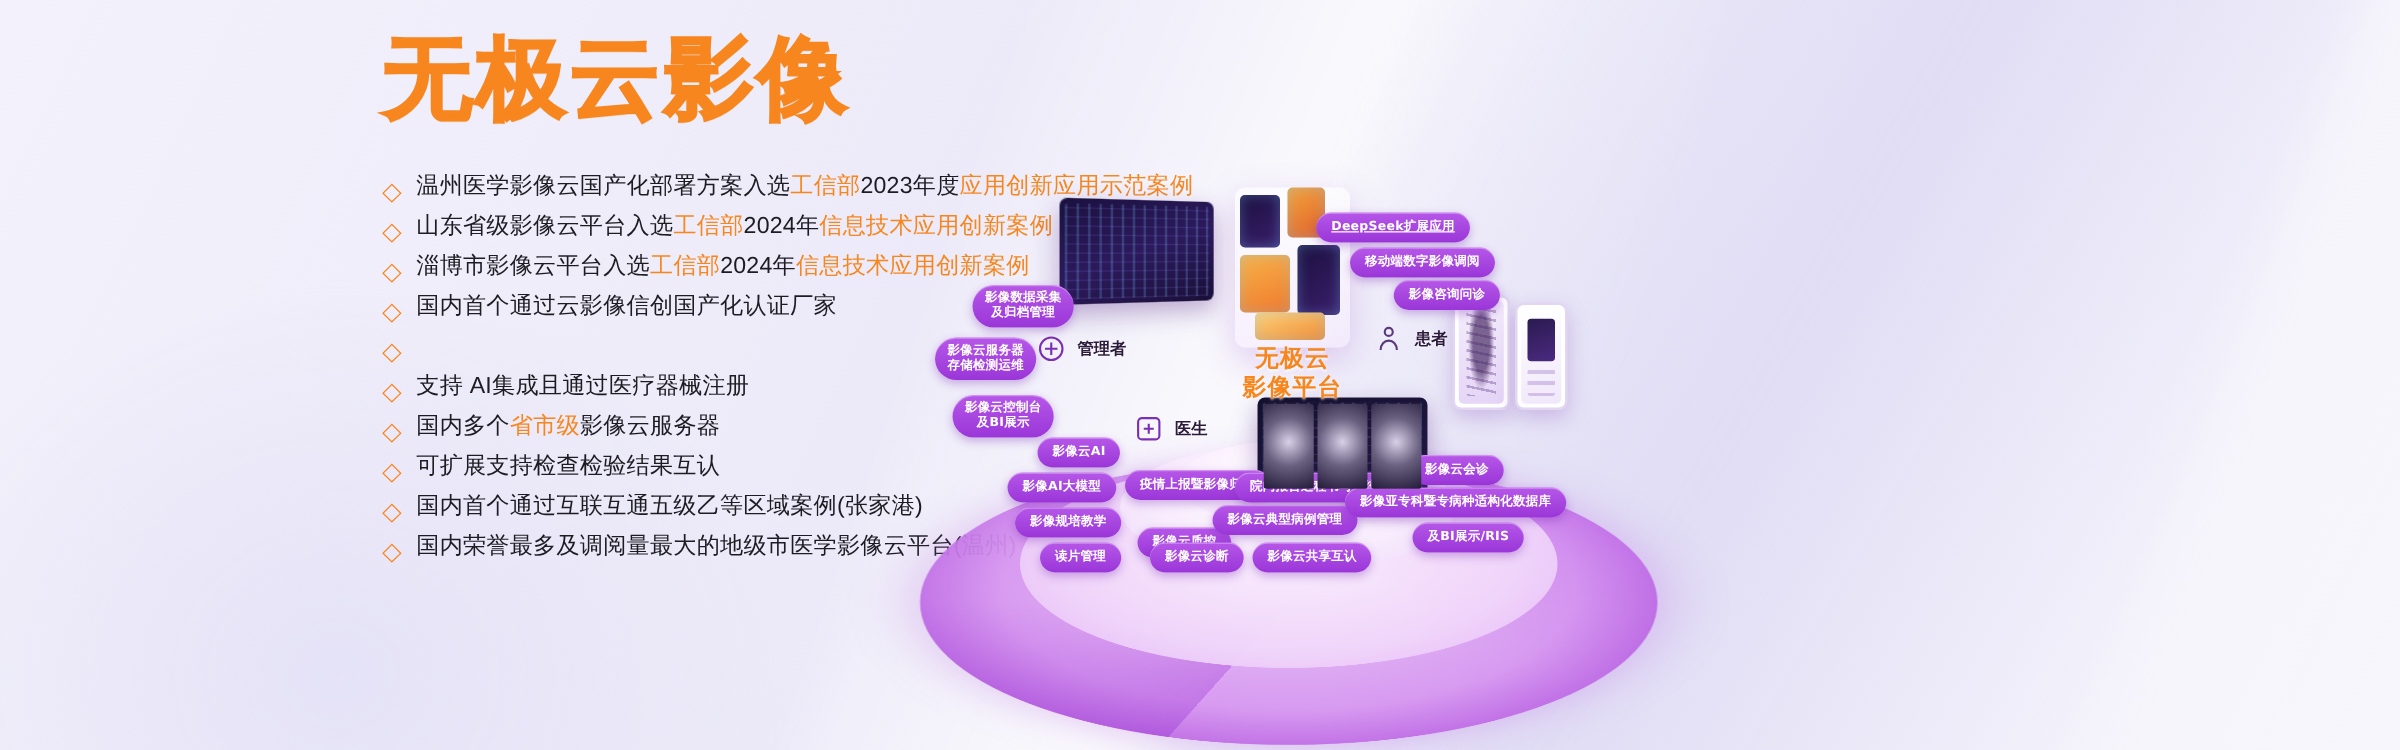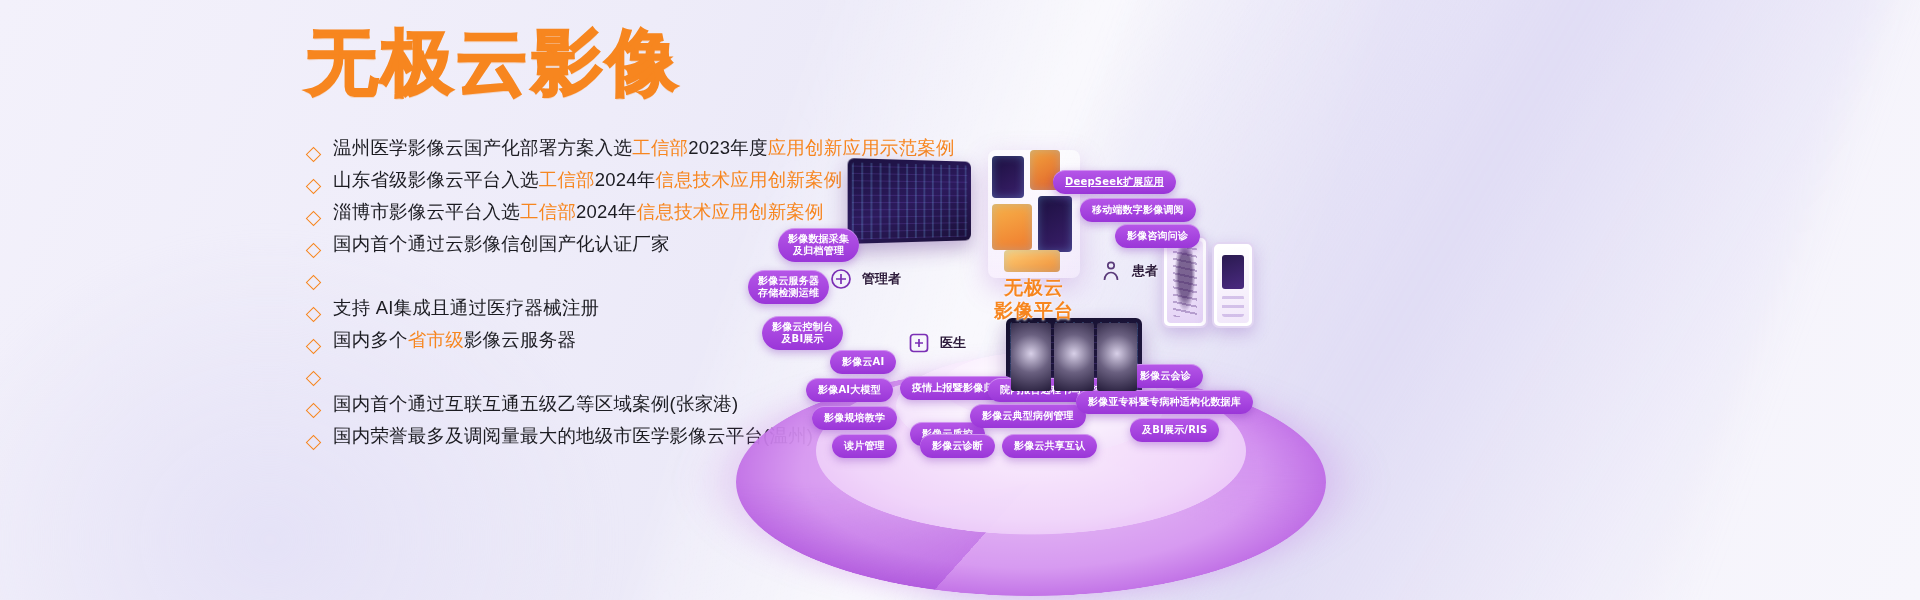--- a/index.html
+++ b/index.html
@@ -285,20 +285,21 @@
       <div class="bullet-row">
         <span class="dia"></span>
         <span class="btext"><span>支持 AI集成且通过医疗器械注册</span></span>
       </div>
       <div class="bullet-row">
         <span class="dia"></span>
         <span class="btext"><span>国内多个</span><span class="hl">省市级</span><span>影像云服务器</span></span>
       </div>
       <div class="bullet-row">
         <span class="dia"></span>
+        <span class="btext"><span>可扩展支持检查检验结果互认</span></span>
       </div>
       <div class="bullet-row">
         <span class="dia"></span>
         <span class="btext"><span>国内首个通过互联互通五级乙等区域案例(张家港)</span></span>
       </div>
       <div class="bullet-row">
         <span class="dia"></span>
         <span class="btext"><span>国内荣誉最多及调阅量最大的地级市医学影像云平台(温州)</span></span>
       </div>
     </div>

